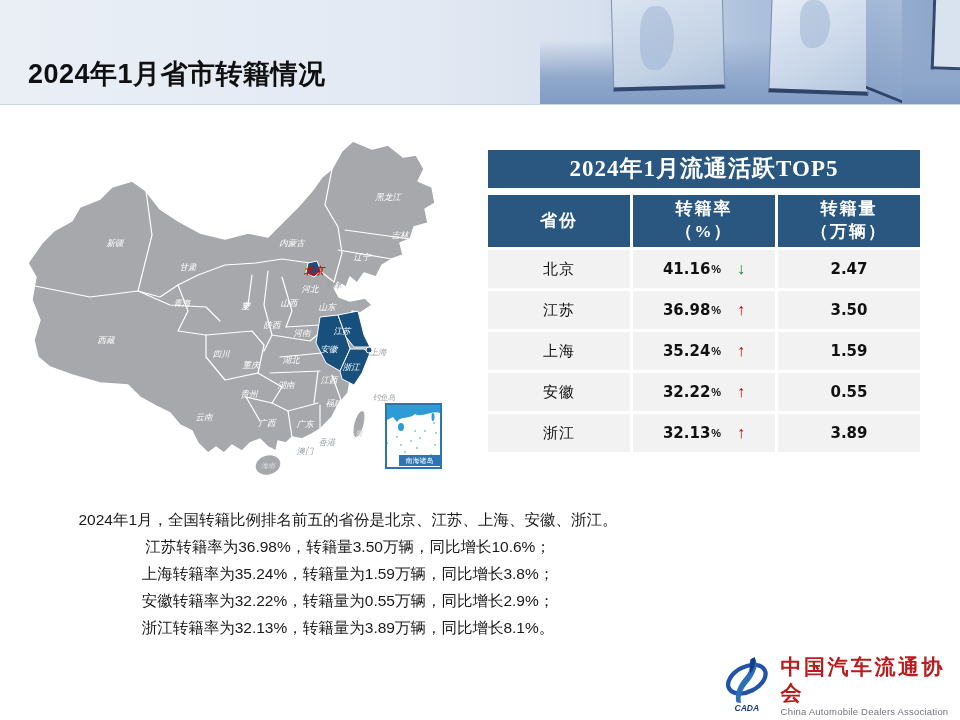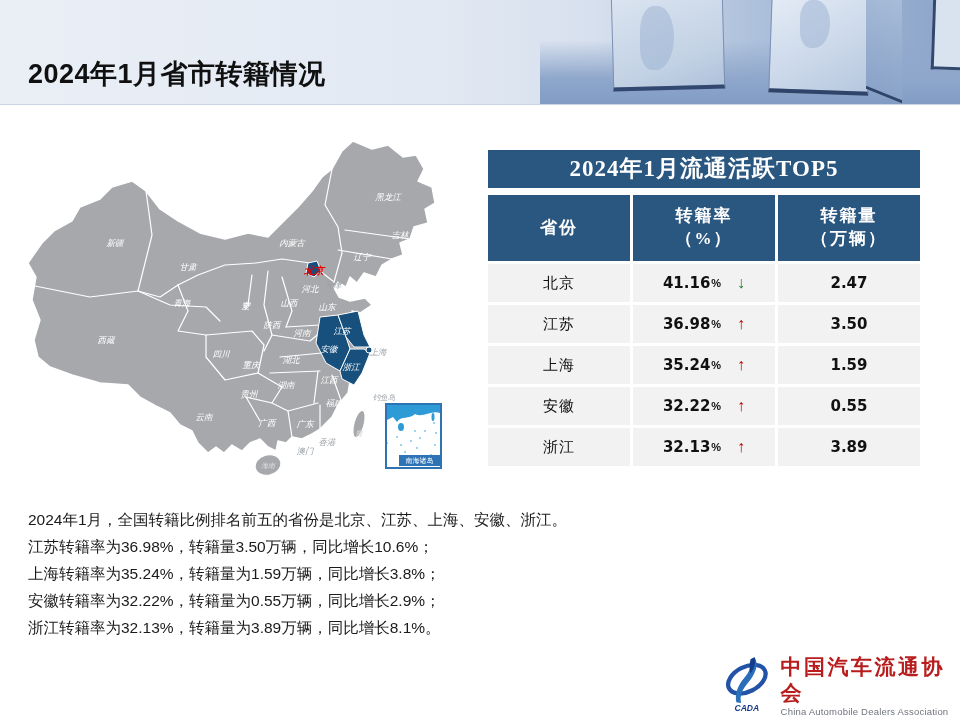--- a/index.html
+++ b/index.html
@@ -42,38 +42,38 @@
   .inset{position:absolute;left:365px;top:268px;width:57px;height:66px;box-sizing:border-box;
          border:2px solid #2E74B5;background:#FFFFFF;}
   .inset-bar{position:absolute;left:12px;bottom:1px;width:41px;height:11px;background:#2E74B5;
              color:#fff;font-size:7px;line-height:11px;text-align:center;}
 
   
   .panel{position:absolute;left:488px;top:150px;width:432px;}
   .tbl-title{height:38px;background:#2A5780;color:#FFFFFF;text-align:center;line-height:38px;
              font-family:"Liberation Serif","DejaVu Serif",serif;font-weight:bold;font-size:23px;
              letter-spacing:1px;}
-  .thead{display:flex;margin-top:7px;height:66px;}
+  .thead{display:flex;margin-top:7px;height:52px;}
   .th{flex:1;background:#2A5780;color:#FFFFFF;display:flex;flex-direction:column;
       align-items:center;justify-content:center;font-family:"Liberation Serif","DejaVu Serif",serif;
       font-weight:bold;font-size:17px;line-height:1.35;letter-spacing:2px;}
   .th + .th{border-left:3px solid #FFFFFF;}
   .trow{display:flex;height:38px;margin-top:3px;}
   .trow .cell{flex:1;background:#F2F2F2;display:flex;align-items:center;justify-content:center;
       font-size:15px;color:#111;}
   .trow .cell + .cell{border-left:3px solid #FFFFFF;}
   .rate-val{font-weight:bold;font-family:"DejaVu Sans",sans-serif;}
   .pct{font-weight:bold;font-size:11px;margin-left:1px;}
   .arrow{font-weight:bold;font-size:16px;margin-left:16px;}
   .vol{font-weight:bold;font-family:"DejaVu Sans",sans-serif;}
   .prov{letter-spacing:1px;}
 
   
   .summary{position:absolute;left:28px;top:506px;width:640px;font-size:15.5px;color:#1A1A1A;}
-  .summary .line{height:27px;line-height:27px;white-space:nowrap;}
+  .summary .line{height:27px;line-height:27px;white-space:nowrap;text-align:center;}
 
   
   .logo{position:absolute;left:723px;top:654px;display:flex;align-items:flex-start;}
   .logo-text{margin-left:8px;}
   .logo-cn{font-family:"Liberation Serif","DejaVu Serif",serif;font-weight:bold;font-size:21px;
            color:#b91c1c;letter-spacing:2.5px;line-height:26px;}
   .logo-en{font-size:9.5px;color:#70757C;letter-spacing:.2px;line-height:12px;}
 </style>
 </head>
 <body>

